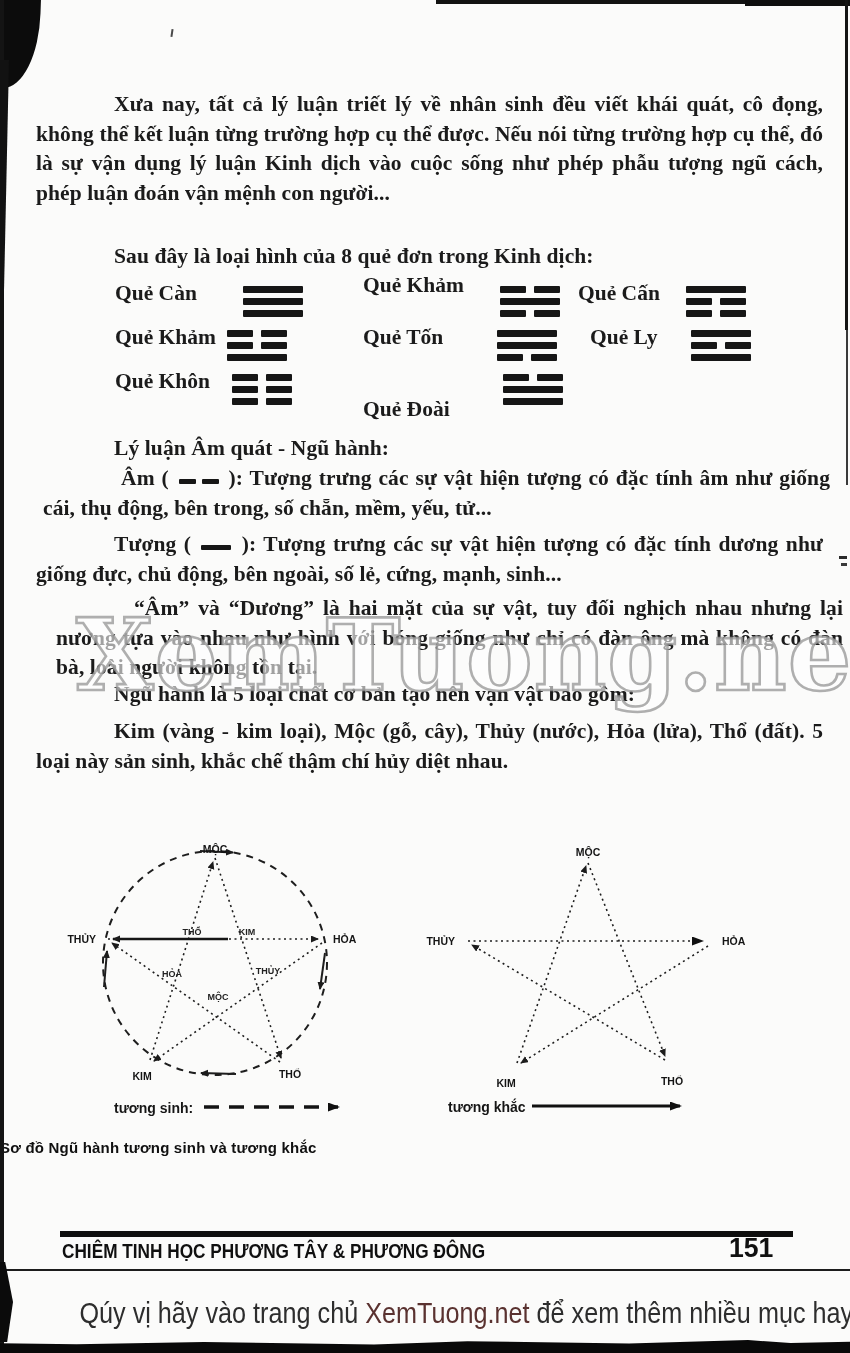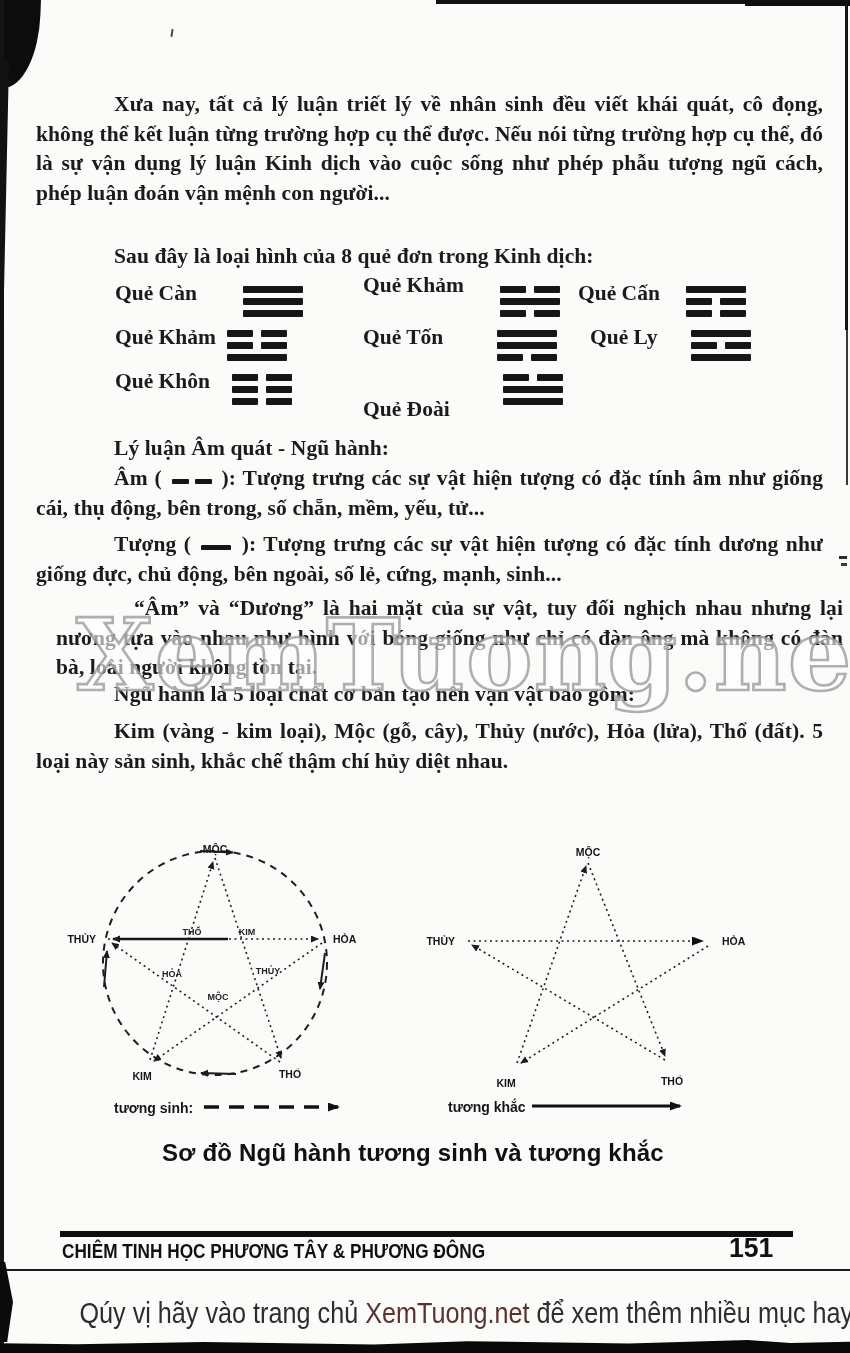--- a/index.html
+++ b/index.html
@@ -27,21 +27,21 @@
     clip-path:polygon(0 0,40% 0,100% 50%,55% 100%,0 100%);z-index:10;}
   .bottom-bar{position:absolute;left:0;top:1339px;width:850px;height:14px;background:#090909;
     clip-path:polygon(0 30%,9% 38%,24% 22%,44% 40%,55% 16%,74% 32%,88% 8%,93% 28%,100% 20%,100% 100%,0 100%);z-index:10;}
   
   .para{position:absolute;left:36px;width:787px;font-size:21.5px;line-height:29.5px;
     font-weight:bold;text-align:justify;letter-spacing:0.1px;z-index:1;}
   .indent{text-indent:78px;}
   .p1{top:90px;}
   .p-intro{top:242px;}
   .p-lyluan{top:434px;}
-  .p-am{top:464px;}
+  .p-am{top:464px;margin-left:7px;}
   .p-duong{top:530px;}
   .p-quote{top:594px;margin-left:20px;}
   .p-nguhanh{top:680px;}
   .p-kim{top:708px;margin-top:9px;}
   .sym{display:inline-block;height:5px;background:#161616;vertical-align:1px;border-radius:1px;}
   .sym-broken{width:17px;margin:0 3px;}
   .sym-solid{width:30px;margin:0 3px;}
   
   .tg-label{position:absolute;font-size:21.5px;font-weight:bold;white-space:nowrap;z-index:1;}
   .trigram{position:absolute;width:60px;z-index:1;}
@@ -57,22 +57,22 @@
   .l6{left:590px;top:325px;} .t6{left:691px;top:330px;}
   .l7{left:115px;top:369px;} .t7{left:232px;top:374px;}
   .l8{left:363px;top:373px;margin-top:24px;} .t8{left:503px;top:374px;}
   
   .watermark{position:absolute;left:76px;top:596px;z-index:5;white-space:nowrap;
     font-family:"DejaVu Serif",serif;font-weight:bold;font-size:100px;letter-spacing:1px;
     color:rgba(255,255,255,0.18);-webkit-text-stroke:2.6px rgba(152,152,152,0.78);
     text-shadow:0 0 1px rgba(255,255,255,0.5);}
   
   .diagram-svg{position:absolute;left:0;top:0;z-index:1;filter:blur(0.4px);}
-  .caption{position:absolute;left:0;top:1139px;width:826px;text-align:center;z-index:1;
-    font-family:"Liberation Sans",sans-serif;font-weight:bold;font-size:24px;
+  .caption{position:absolute;left:0;top:1139px;width:826px;text-align:left;z-index:1;
+    font-family:"Liberation Sans",sans-serif;font-weight:bold;font-size:15px;
     color:#101010;letter-spacing:0.2px;filter:blur(0.2px);}
   
   .footer-rule{position:absolute;left:60px;top:1231px;width:733px;height:6px;background:#0e0e0e;z-index:1;}
   .footer-title{position:absolute;left:62px;top:1239px;z-index:1;white-space:nowrap;
     font-family:"Liberation Sans",sans-serif;font-weight:bold;font-size:21px;color:#101010;
     transform:scaleX(0.82);transform-origin:0 0;}
   .page-number{position:absolute;left:729px;top:1232px;z-index:1;
     font-family:"Liberation Sans",sans-serif;font-weight:bold;font-size:28px;color:#101010;
     transform:scaleX(0.95);transform-origin:0 0;}
   

